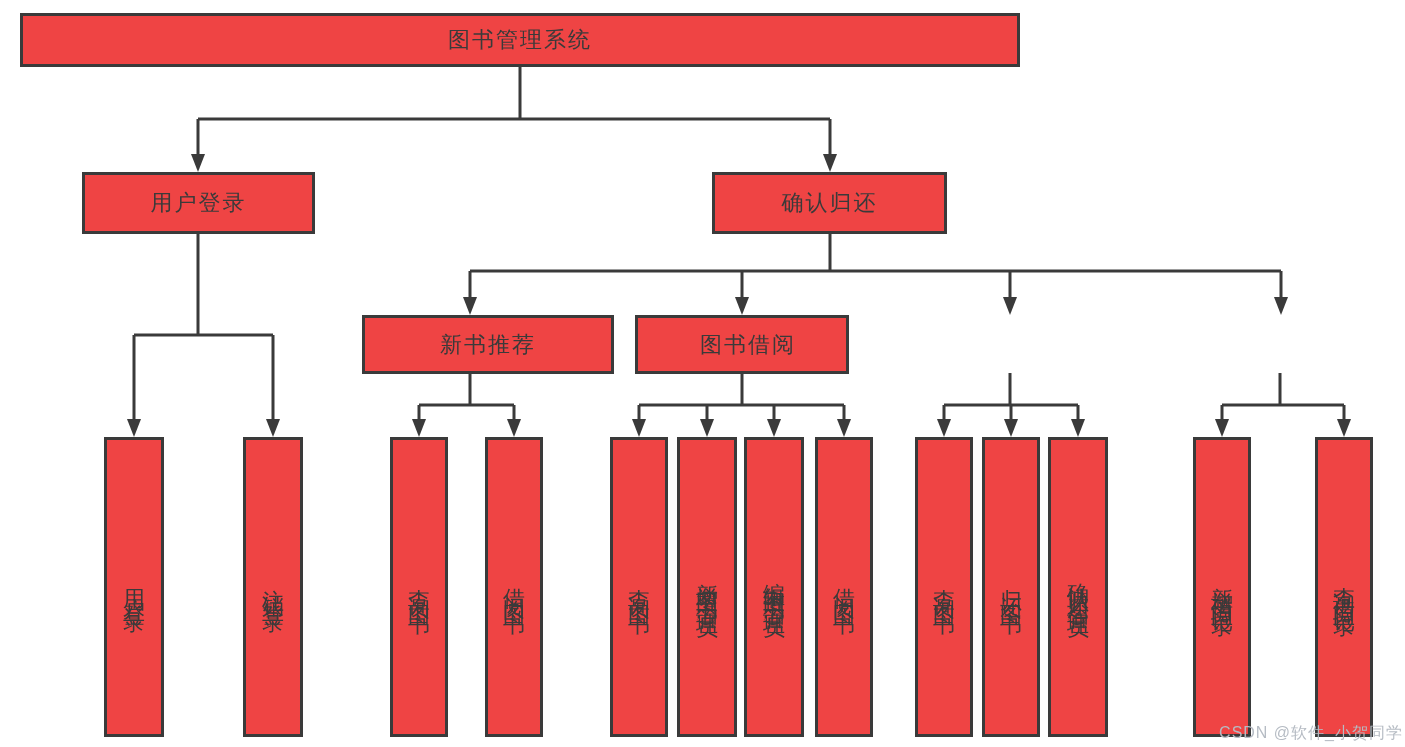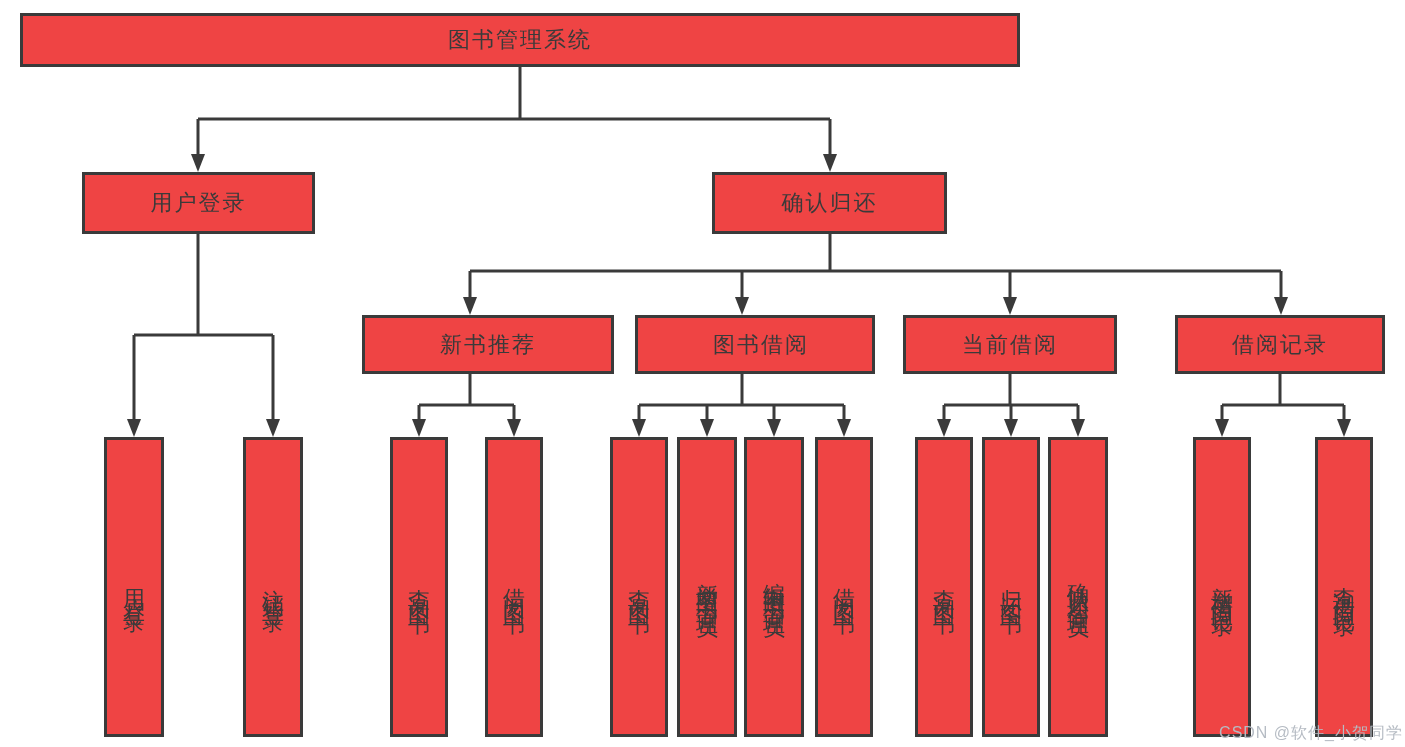--- a/index.html
+++ b/index.html
@@ -103,23 +103,21 @@
       <polygon points="1337,419 1351,419 1344,437"></polygon>
     </g>
   </svg>
 
   <div class="node hbox" style="left:20px; top:13px; width:1000px; height:54px;">图书管理系统</div>
 
   <div class="node hbox" style="left:82px; top:172px; width:233px; height:62px;">用户登录</div>
   <div class="node hbox" style="left:712px; top:172px; width:235px; height:62px;">确认归还</div>
 
   <div class="node hbox" style="left:362px; top:315px; width:252px; height:59px;">新书推荐</div>
-  <div class="node hbox" style="left:635px; top:315px; width:240px; height:59px;padding-left:12px;">图书借阅</div>
-  <div class="node hbox" style="left:903px; top:315px; width:214px; height:59px;">当前借阅</div>
-  <div class="node hbox" style="left:1175px; top:315px; width:210px; height:59px;">借阅记录</div>
+  <div class="node hbox" style="left:635px; top:315px; width:214px; height:59px;padding-left:12px;">图书借阅</div>
 
   <div class="node vbox" style="left:104px; top:437px; width:60px; height:300px;">用户登录</div>
   <div class="node vbox" style="left:243px; top:437px; width:60px; height:300px;">注销登录</div>
 
   <div class="node vbox" style="left:390px; top:437px; width:58px; height:300px;">查询图书</div>
   <div class="node vbox" style="left:485px; top:437px; width:58px; height:300px;">借阅图书</div>
 
   <div class="node vbox" style="left:610px; top:437px; width:58px; height:300px;">查询图书</div>
   <div class="node vbox" style="left:677px; top:437px; width:60px; height:300px; letter-spacing:5px;">新增图书（管理员）</div>
   <div class="node vbox" style="left:744px; top:437px; width:60px; height:300px; letter-spacing:5px;">编辑图书（管理员）</div>

